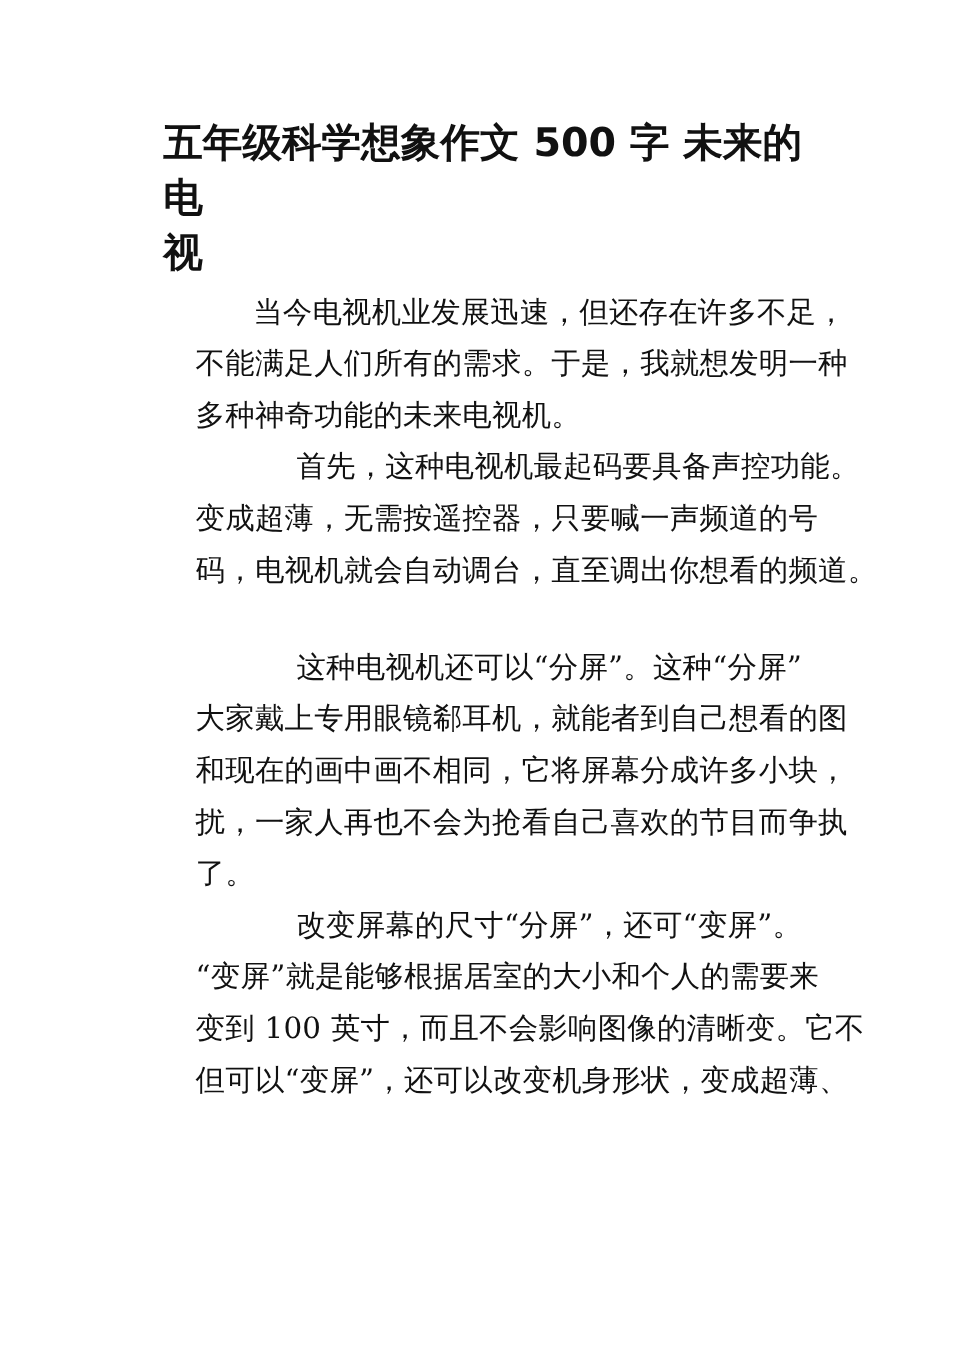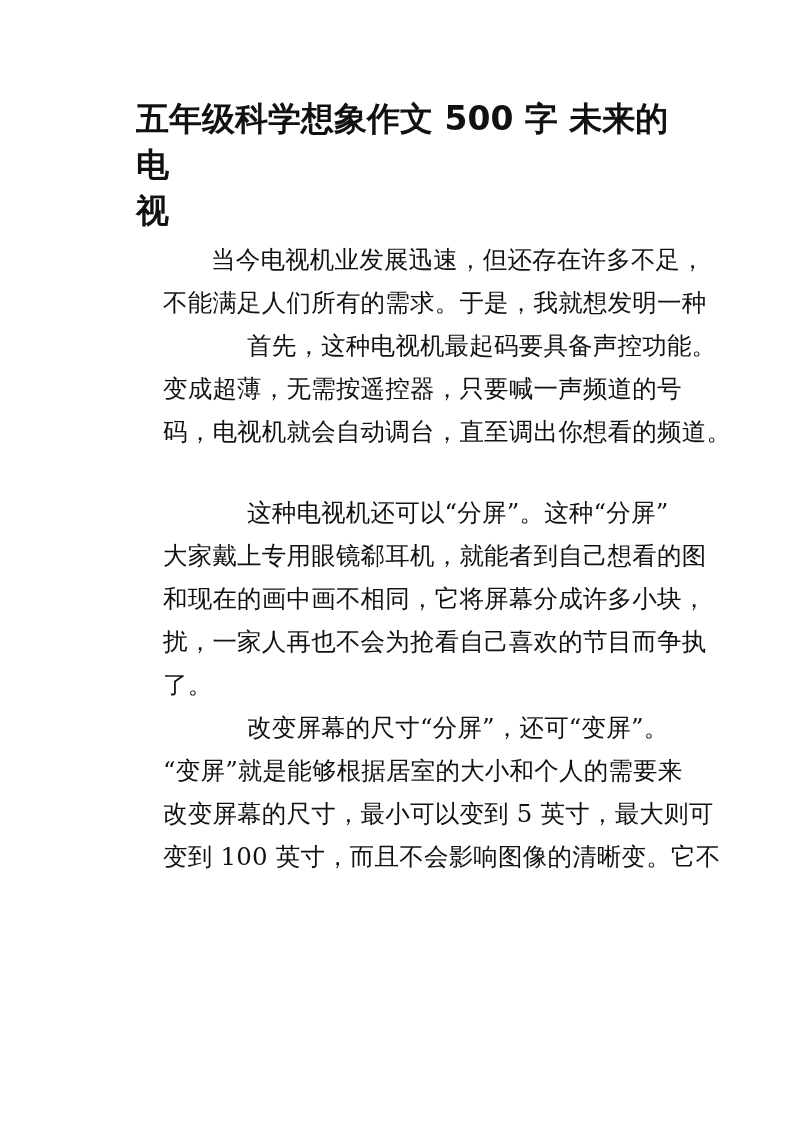--- a/index.html
+++ b/index.html
@@ -19,34 +19,35 @@
 <div class="page">
   <div class="title">
     <div>五年级科学想象作文 500 字  未来的电</div>
     <div>视</div>
   </div>
 
   <div class="body">
     <div>
       <div class="line" style="padding-left:48px">当今电视机业发展迅速，但还存在许多不足，</div>
       <div class="line">不能满足人们所有的需求。于是，我就想发明一种</div>
+      <div class="line">多种神奇功能的未来电视机。</div>
     </div>
     <div>
       <div class="line" style="padding-left:84px">首先，这种电视机最起码要具备声控功能。</div>
       <div class="line">变成超薄，无需按遥控器，只要喊一声频道的号</div>
       <div class="line">码，电视机就会自动调台，直至调出你想看的频道。</div>
     </div>
     <div class="gap"></div>
     <div>
       <div class="line" style="padding-left:84px">这种电视机还可以“分屏”。这种“分屏”</div>
       <div class="line">大家戴上专用眼镜郗耳机，就能者到自己想看的图</div>
       <div class="line">和现在的画中画不相同，它将屏幕分成许多小块，</div>
       <div class="line">扰，一家人再也不会为抢看自己喜欢的节目而争执</div>
       <div class="line">了。</div>
     </div>
     <div>
       <div class="line" style="padding-left:84px">改变屏幕的尺寸“分屏”，还可“变屏”。</div>
       <div class="line">“变屏”就是能够根据居室的大小和个人的需要来</div>
-      <div class="line">改变屏幕的尺寸，最小可以变到 5 英寸，最大则可</div>
       <div class="line">变到 100 英寸，而且不会影响图像的清晰变。它不</div>
+      <div class="line">但可以“变屏”，还可以改变机身形状，变成超薄、</div>
     </div>
   </div>
 </div>
 
 </body></html>

